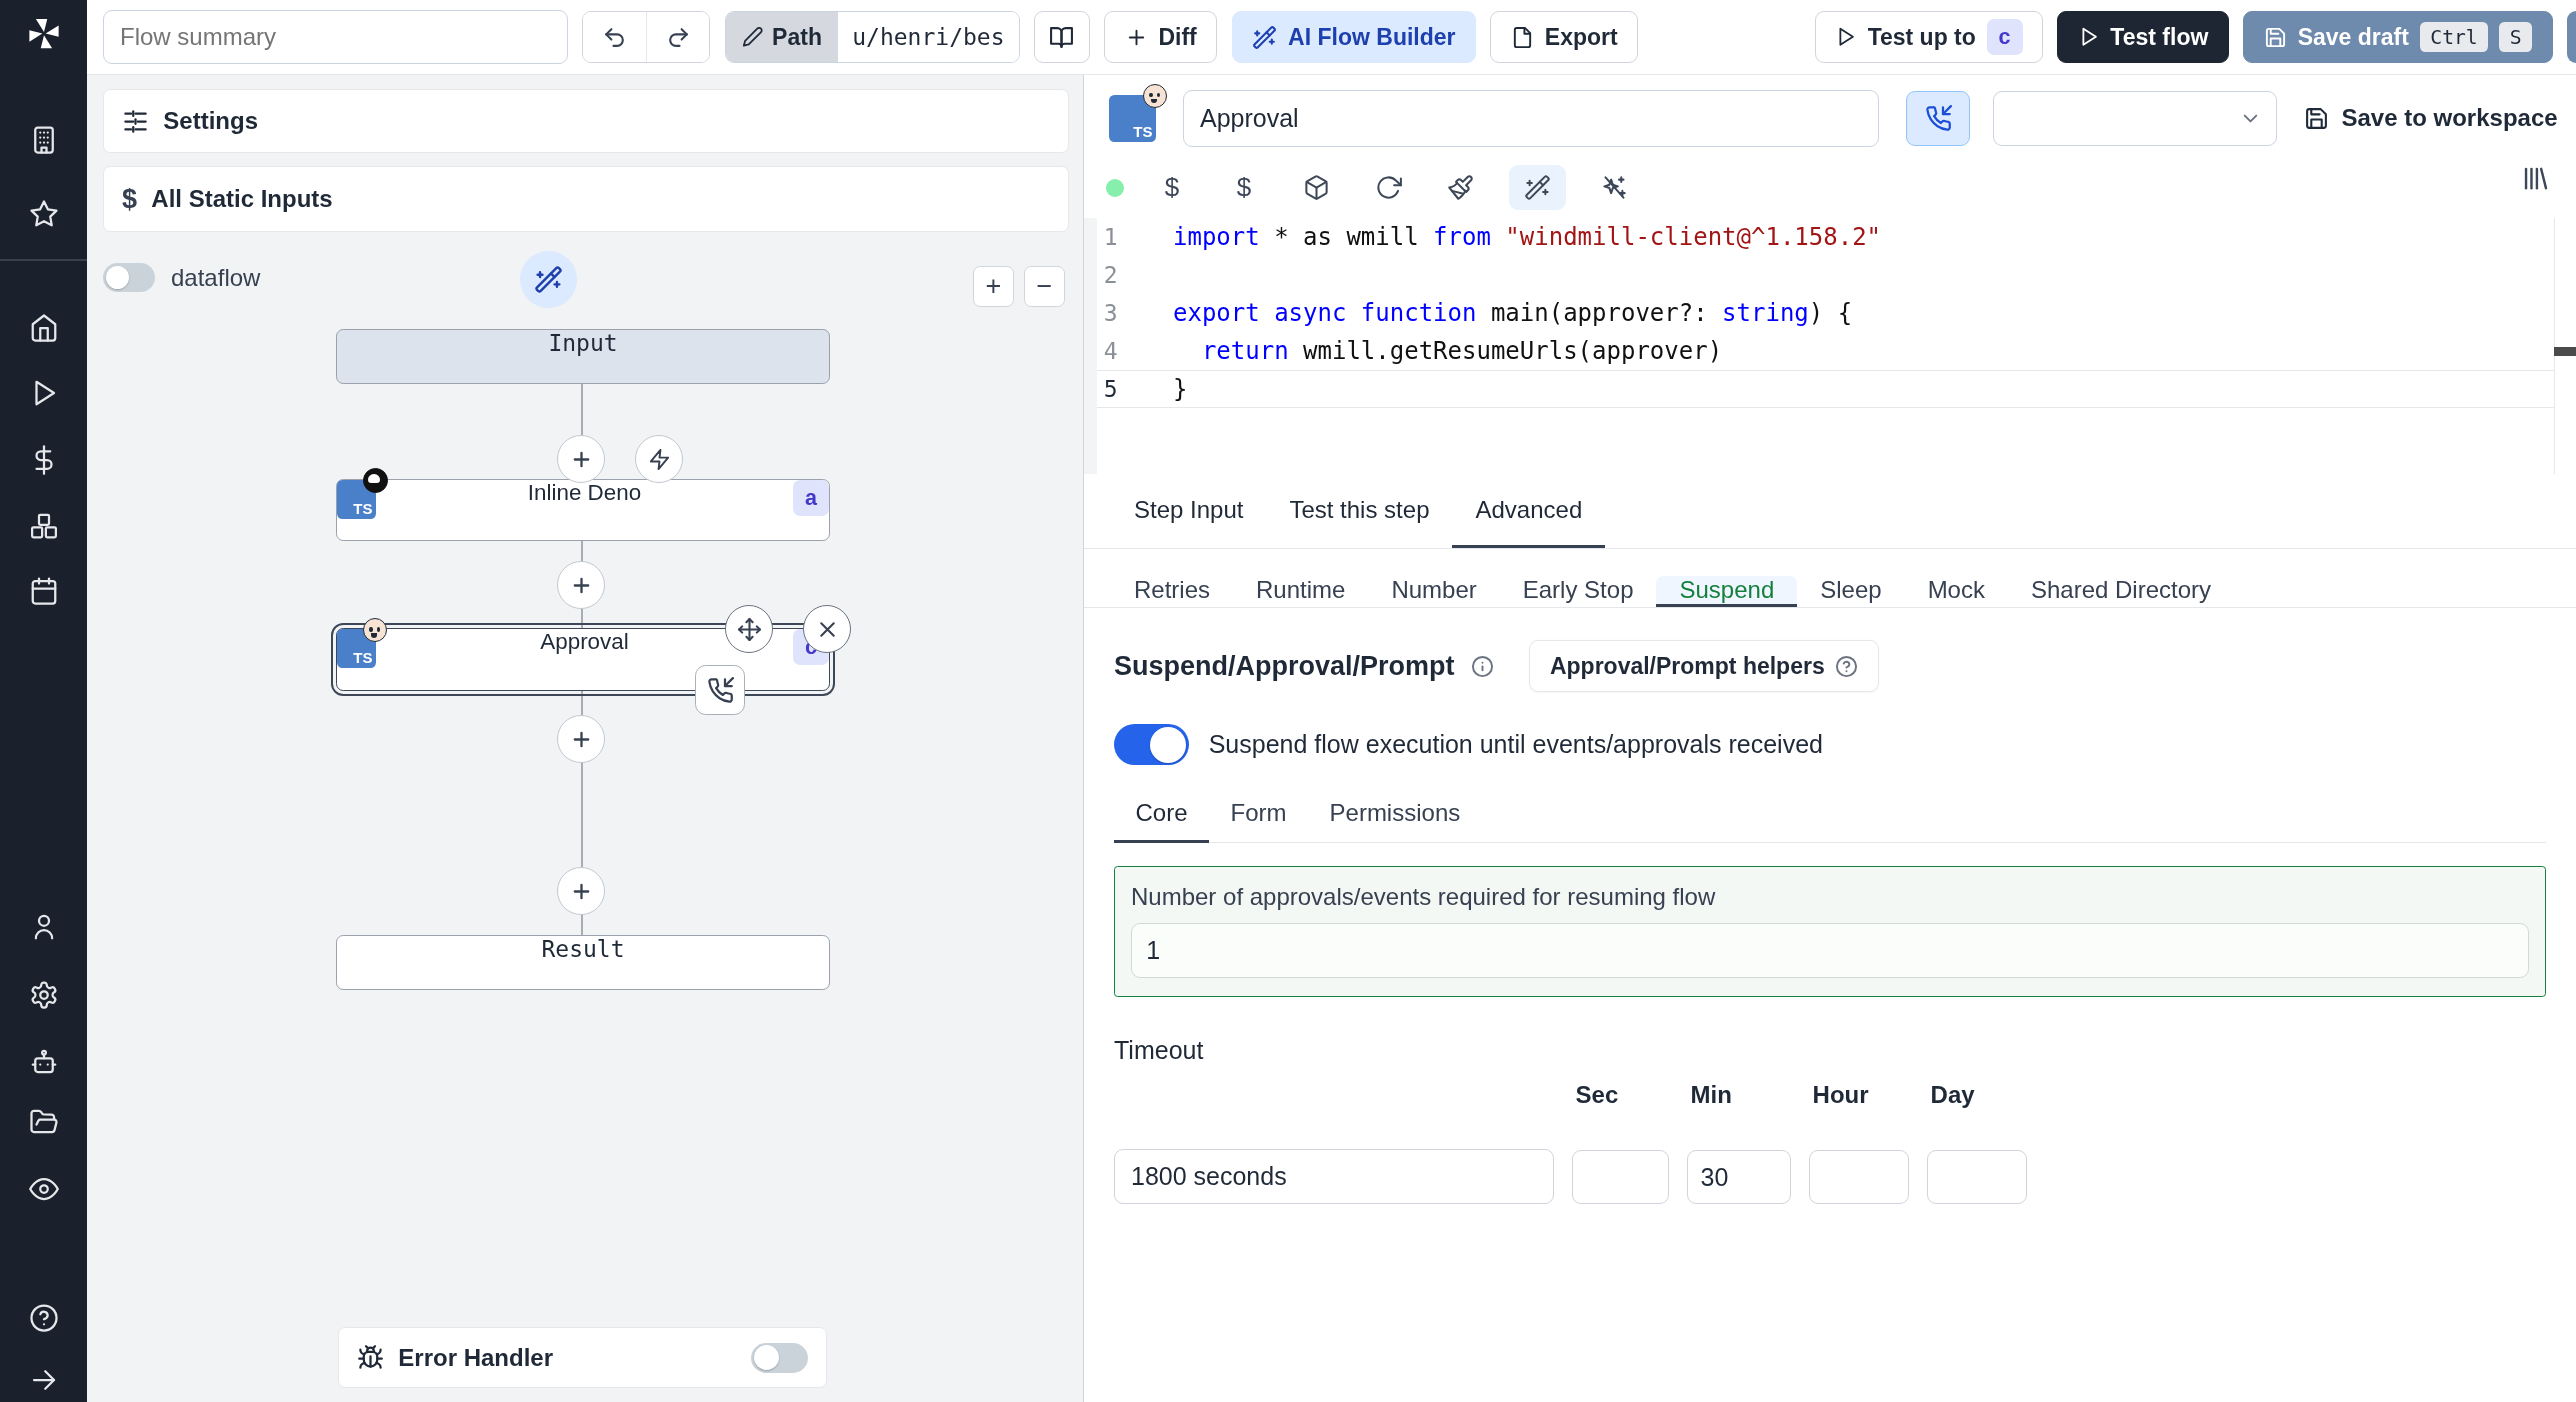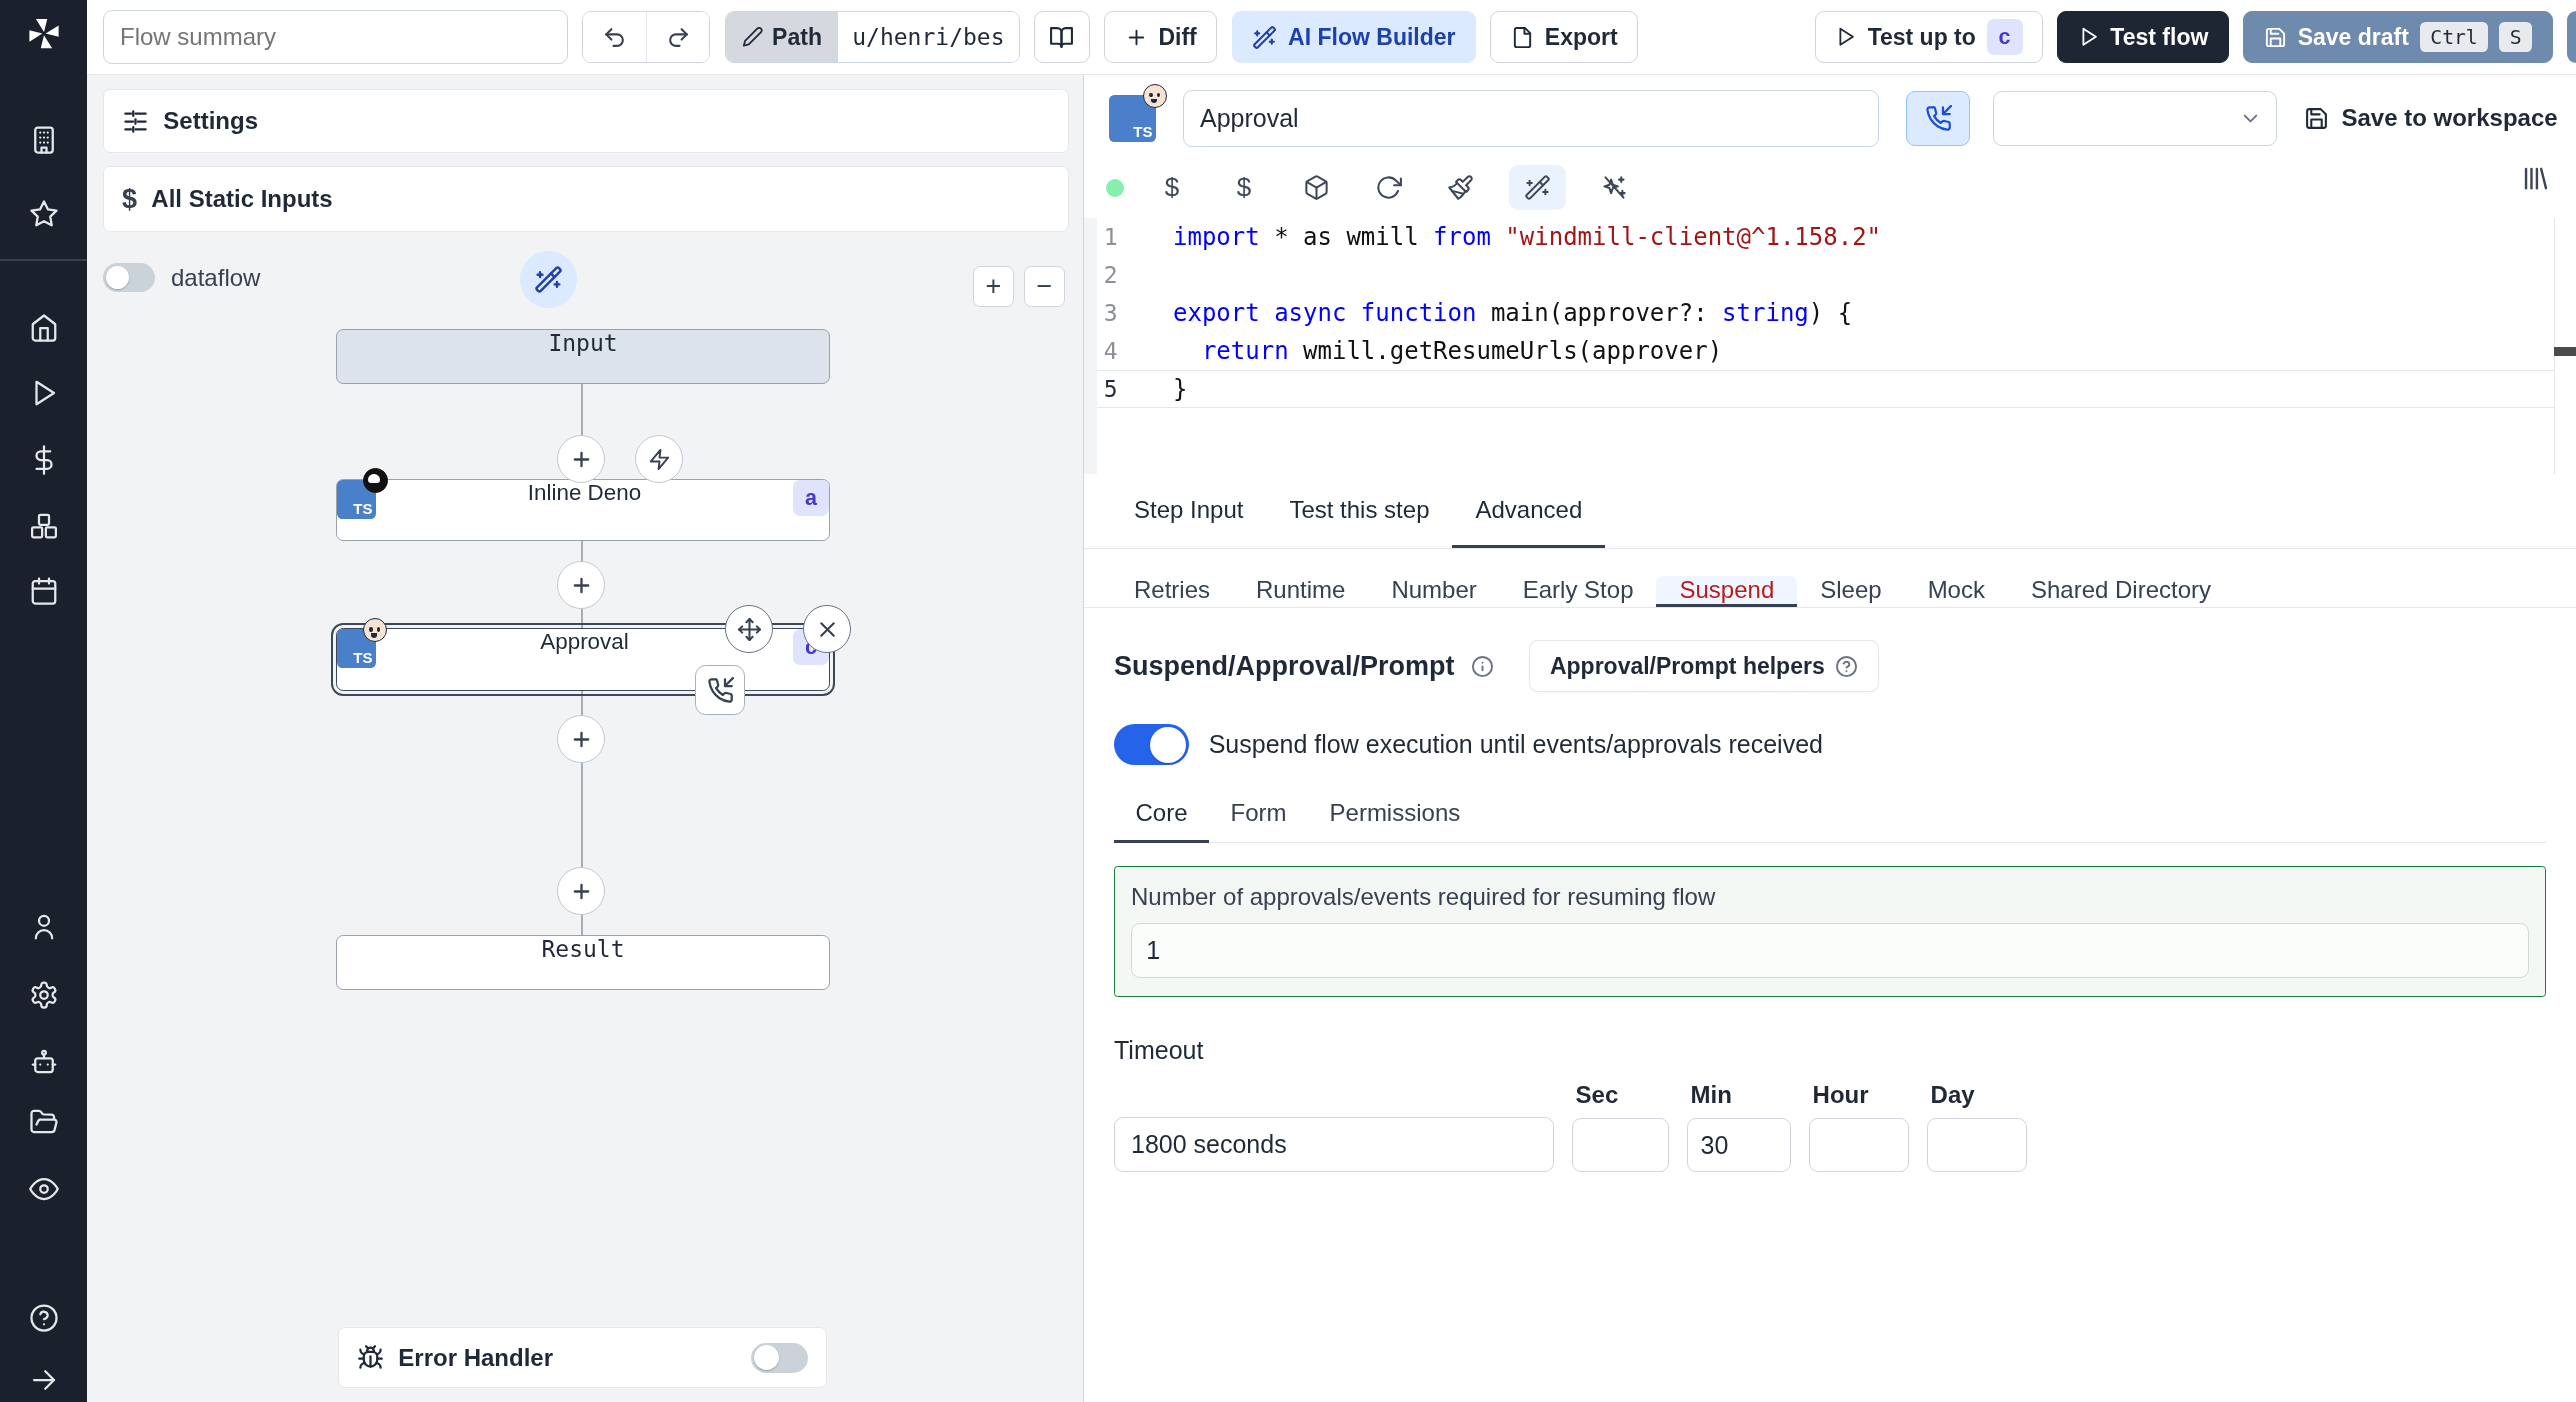--- a/index.html
+++ b/index.html
@@ -86,39 +86,39 @@
   .code-line.current { border-top:0.9px solid #e5e7eb; border-bottom:0.9px solid #e5e7eb; }
   .code-line.current .ln { color:#1f2937; }
   .code-right-border { position:absolute; left:1470px; top:143px; width:0.9px; height:256px; background:#e5e7eb; }
   .code-scrollbar { position:absolute; left:1470px; top:272px; width:21.5px; height:9px; background:#4b4b4b; }
 
   .tab-row { position:absolute; left:0; top:399px; width:100%; height:75px; border-bottom:0.9px solid #e5e7eb; display:flex; align-items:stretch; padding-left:27px; }
   .tab { display:flex; align-items:center; padding:0 23px; font-size:24px; color:#1f2937; cursor:pointer; border-bottom:3.6px solid transparent; }
   .tab.active { border-bottom-color:#374151; }
   .subtab-row { position:absolute; left:0; top:474px; width:100%; height:59px; border-bottom:0.9px solid #e5e7eb; display:flex; align-items:flex-end; padding-left:27px; }
   .subtab { display:flex; align-items:center; padding:0 23px; font-size:24px; color:#374151; cursor:pointer; border-bottom:3.6px solid transparent; }
-  .subtab.active { color:#b91c1c; background:#eff6ff; border-bottom-color:#374151; border-radius:7.2px 7.2px 0 0; }
+  .subtab.active { color:#15803d; background:#eff6ff; border-bottom-color:#374151; border-radius:7.2px 7.2px 0 0; }
 
   .suspend-body { position:absolute; left:0; top:533px; width:100%; padding:32px 30px 0 30px; }
   .sus-head { display:flex; align-items:center; gap:16px; }
   .sus-title { font-size:27px; font-weight:700; color:#1f2937; }
   .helpers-btn { margin-left:19.7px; display:flex; align-items:center; gap:10.7px; height:52px; border:0.9px solid #e5e7eb; border-radius:9px; padding:0 19.7px; font-size:23px; font-weight:600; color:#1f2937; background:#fff; cursor:pointer; box-shadow:0 0.9px 1.8px rgba(0,0,0,.04); }
   .toggle-row { margin-top:32px; display:flex; align-items:center; gap:19.7px; font-size:25px; color:#1f2937; }
   .core-tabs { margin-top:34px; display:flex; border-bottom:0.9px solid #e5e7eb; }
   .core-tab { padding:0 21.5px 12.5px 21.5px; font-size:24px; color:#374151; cursor:pointer; border-bottom:3.6px solid transparent; margin-bottom:-0.9px; }
   .core-tab.active { border-bottom-color:#374151; color:#1f2937; }
   .green-box { margin-top:23px; border:1.8px solid #15803d; border-radius:3.6px; background:#f4f8f4; padding:16px 16px 18px 16px; }
   .green-box .gb-label { font-size:24px; color:#374151; }
   .gb-input { margin-top:12.5px; width:100%; height:55px; background:#fbfdfb; border:0.9px solid #d3d9d3; border-radius:9px; padding:0 14.3px; font-size:25px; color:#1f2937; outline:none; }
   .timeout-label { margin-top:39px; font-size:25px; color:#1f2937; }
   .time-row { margin-top:16px; display:flex; align-items:flex-end; gap:18px; }
   .time-main { width:440px; height:55px; border:0.9px solid #d1d5db; border-radius:9px; padding:0 16px; font-size:25px; color:#1f2937; outline:none; }
   .unit-col { display:flex; flex-direction:column; }
   .unit-col label { font-size:24px; color:#1f2937; margin:0 0 9px 3.6px; font-weight:600; }
-  .unit-col input { height:54px; border:0.9px solid #d1d5db; border-radius:9px; padding:0 12.5px; font-size:25px; color:#1f2937; outline:none; }
+  .unit-col input { height:54px; border:0.9px solid #d1d5db; border-radius:9px; padding:0 12.5px; font-size:25px; color:#1f2937; outline:none;margin-top:32px; }
   .w-sec{width:97px;} .w-min{width:104px;} .w-hour{width:100px;} .w-day{width:100px;}
 </style>
 </head>
 <body>
 
 <div class="app">
 
   <nav class="sidebar">
     <span class="sb-ic" style="top:14.3px">
       <svg width="39" height="39" viewBox="0 0 24 24" fill="#fff">

